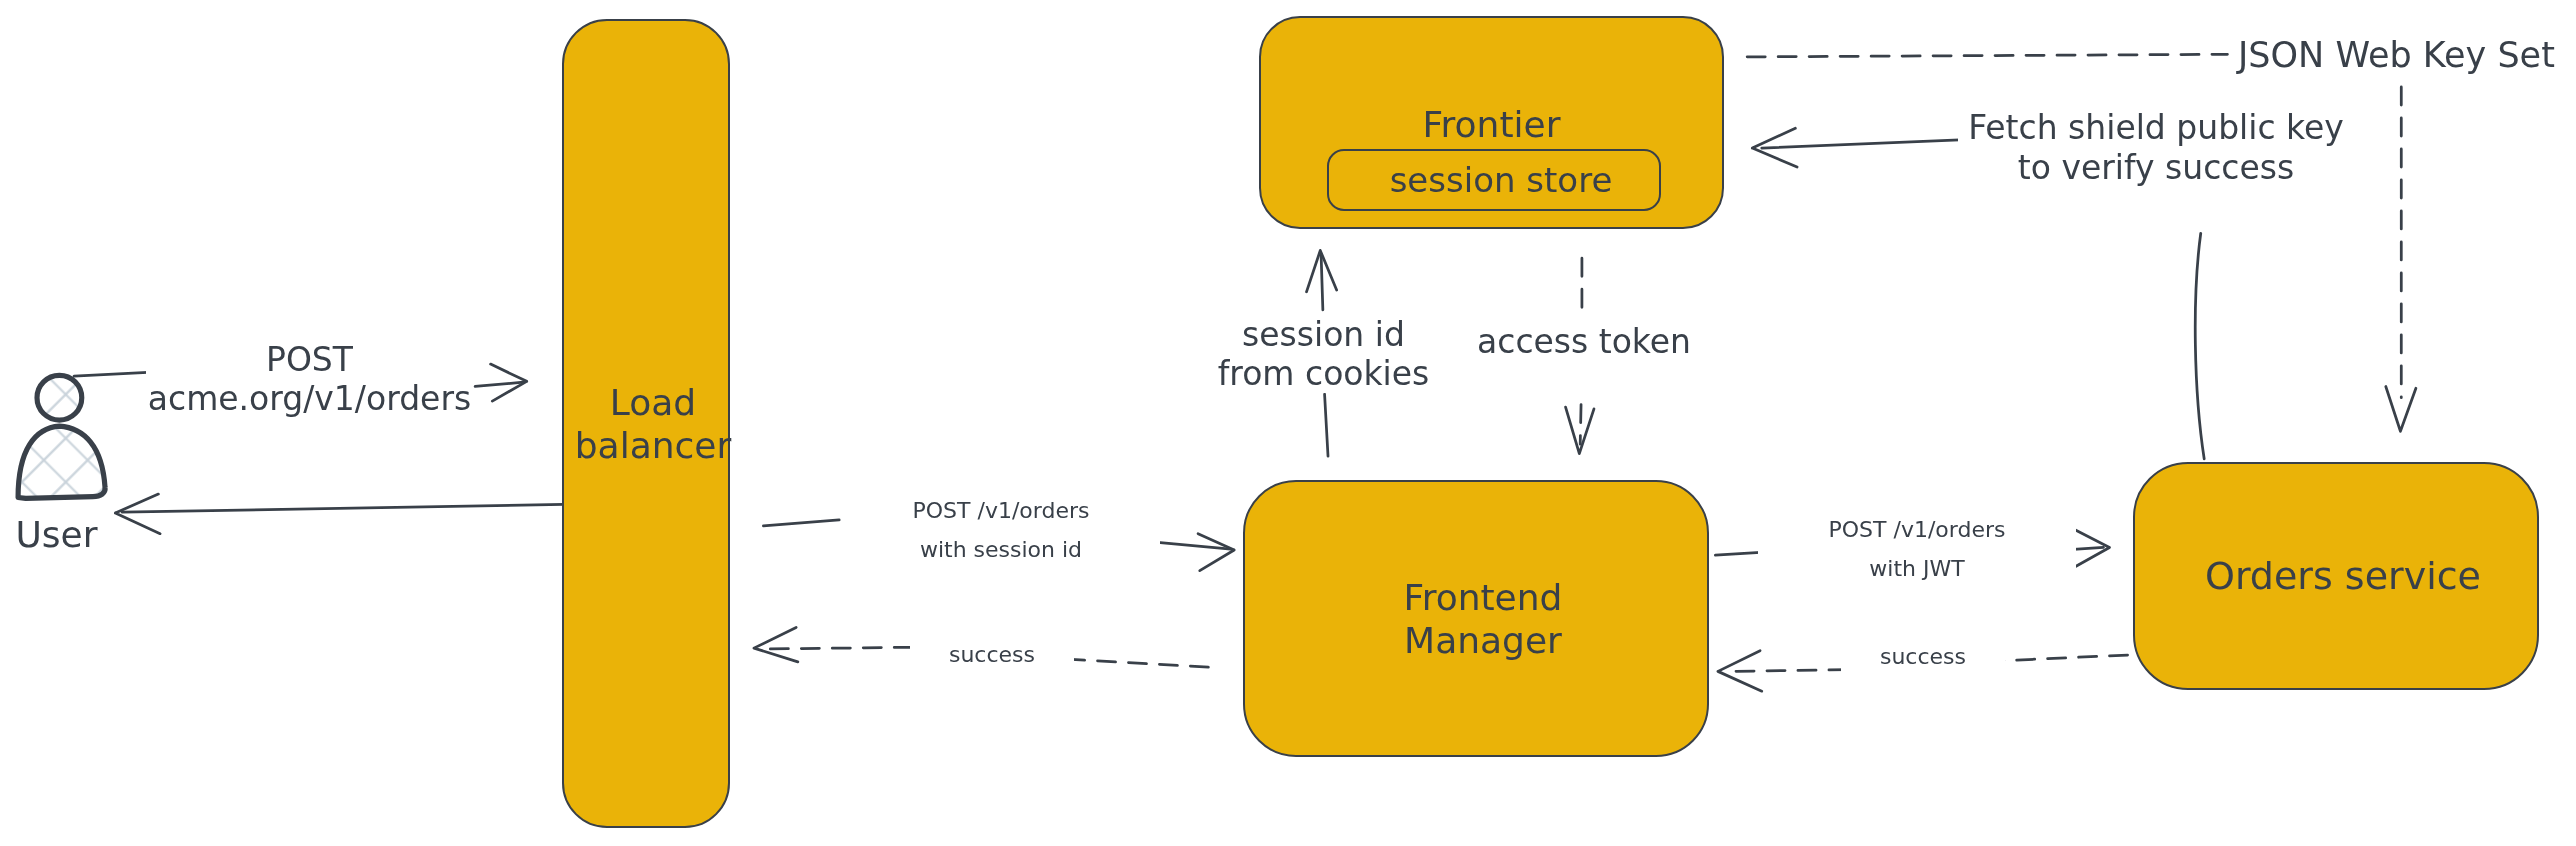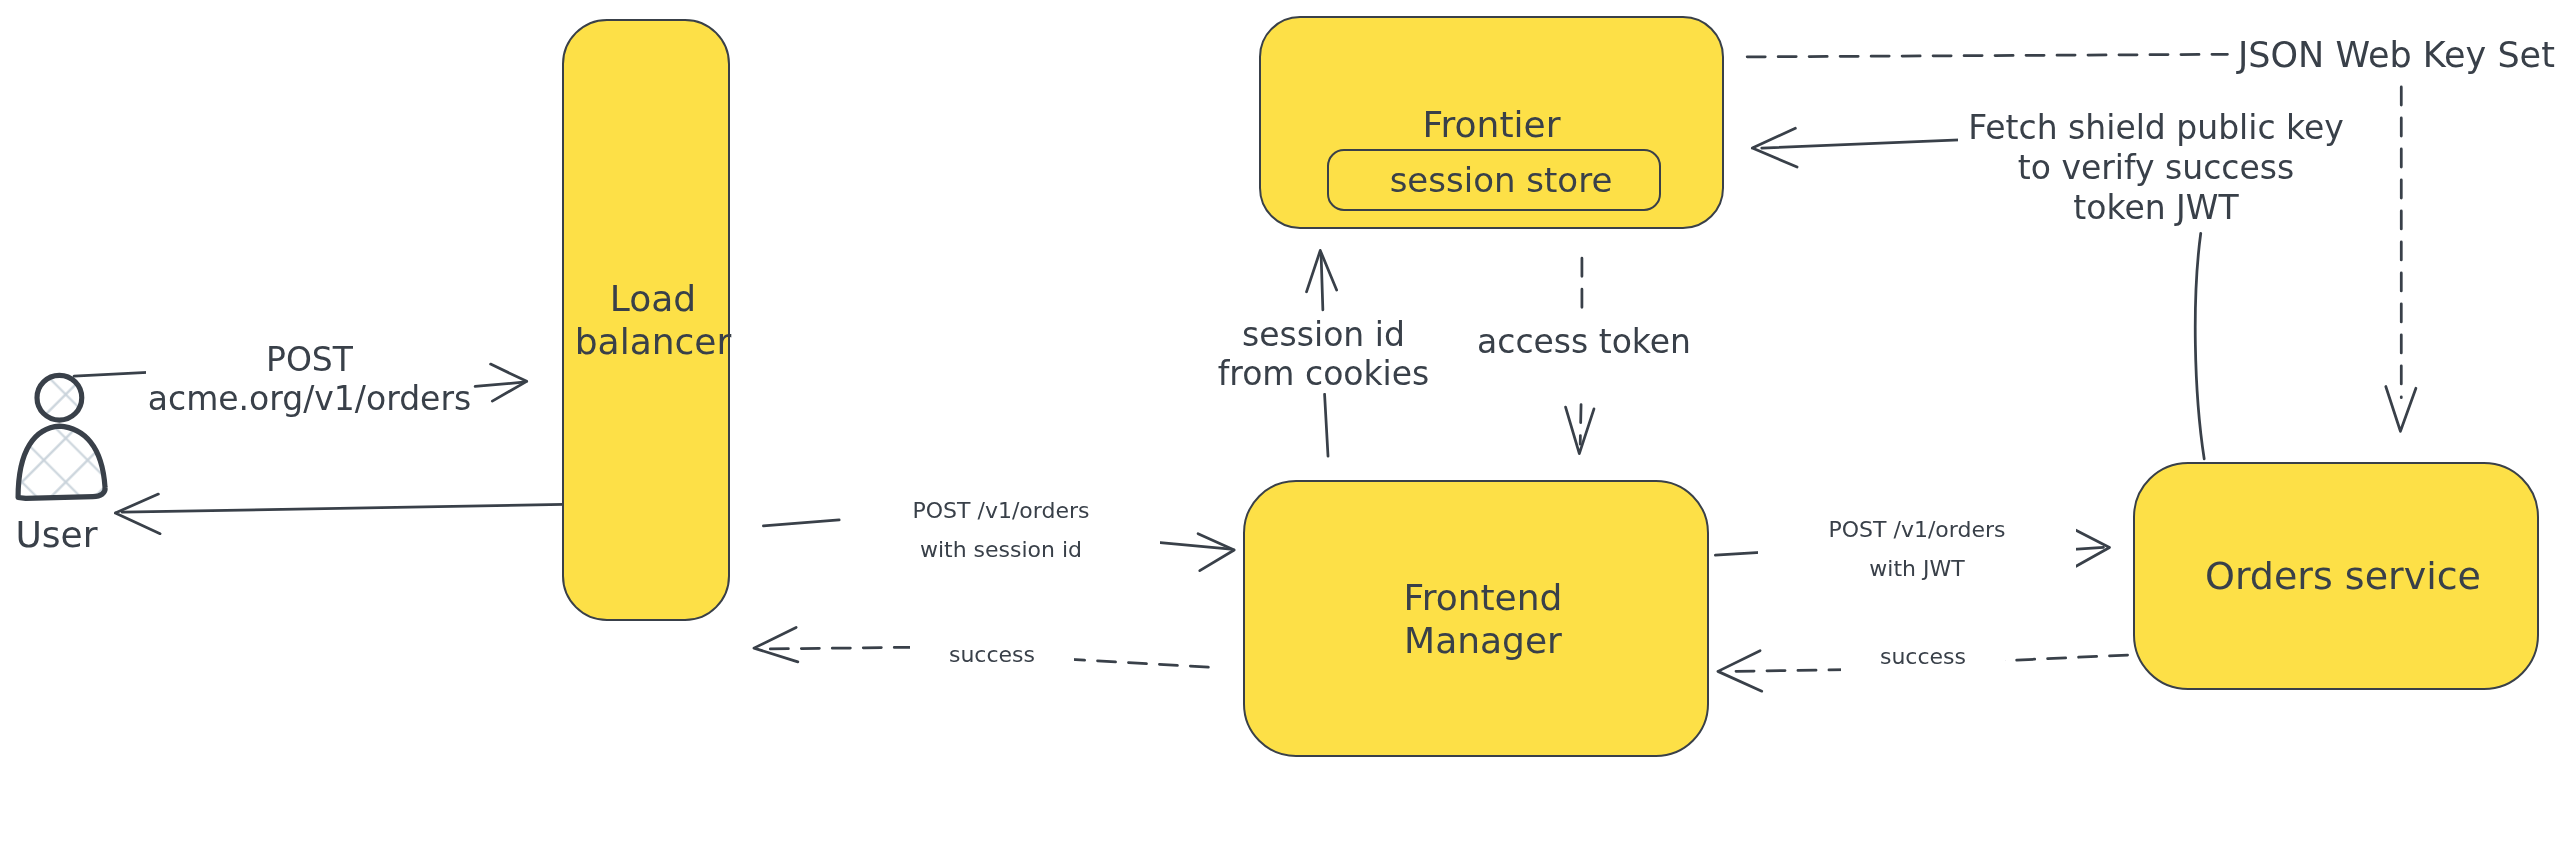--- a/index.html
+++ b/index.html
@@ -14,28 +14,28 @@
   svg.wires{position:absolute;left:0;top:0;width:2576px;height:847px;}
   svg.wires path{fill:none;stroke:var(--stroke,#394049);stroke-width:3.2;stroke-linecap:round;stroke-linejoin:round;}
   svg.wires path.dashed{stroke-dasharray:21 15;}
   svg.wires path.thick{stroke-width:6;}
   svg.wires .hatchline{stroke:var(--hatch,#c8d2da);stroke-width:2.6;}
   svg.wires .hatched{fill:url(#crosshatch);}
 
   .node{
     position:absolute;
     border:2.8px solid var(--stroke,#394049);
-    background:#fde047;
+    background:#eab308;
     box-sizing:border-box;
     display:flex;align-items:center;justify-content:center;
     text-align:center;
     padding-left:14px;
   }
   .node-label{font-size:36px;line-height:43px;}
-  .node.lb{left:562px;top:19px;width:168px;height:602px;border-radius:45px;}
+  .node.lb{left:562px;top:19px;width:168px;height:809px;border-radius:45px;}
   .node.frontier{left:1259px;top:15.5px;width:465px;height:213px;border-radius:41px;display:block;}
   .frontier-title{position:absolute;left:0;top:86px;width:100%;text-align:center;font-size:36px;line-height:41px;}
   .node.session-store{left:66px;top:131px;width:334px;height:62px;border-radius:17px;position:absolute;border-width:2.6px;}
   .session-store-label{font-size:34px;text-align:center;}
   .node.fm{left:1243px;top:480px;width:466px;height:277px;border-radius:53px;}
   .node.orders{left:2133px;top:462px;width:406px;height:228px;border-radius:55px;}
   .orders-label{font-size:38px;}
 
   .label{
     position:absolute;
@@ -187,19 +187,18 @@
   <div class="label lab-fm-request">
     <div>POST /v1/orders</div>
     <div>with JWT</div>
   </div>
 
   <div class="label lab-fm-success">success</div>
 
   <div class="label lab-fetch-key">
     <div>Fetch shield public key</div>
     <div>to verify success</div>
-    <div>token JWT</div>
   </div>
 
   <div class="label lab-jwks">JSON Web Key Set</div>
 
 </div>
 
 
 </body></html>

